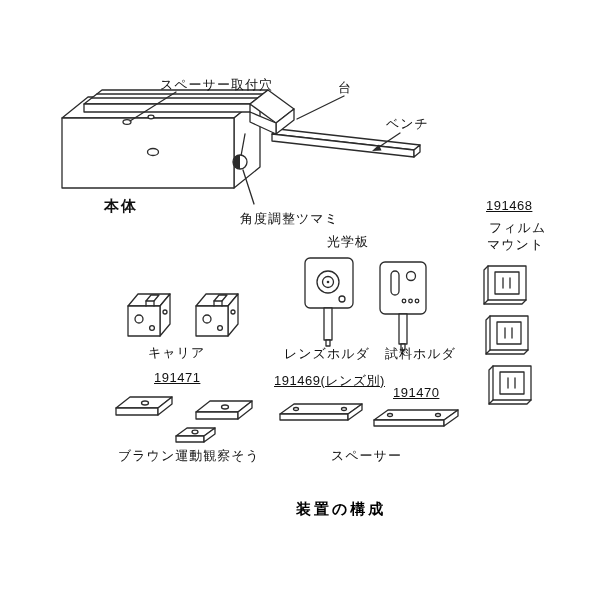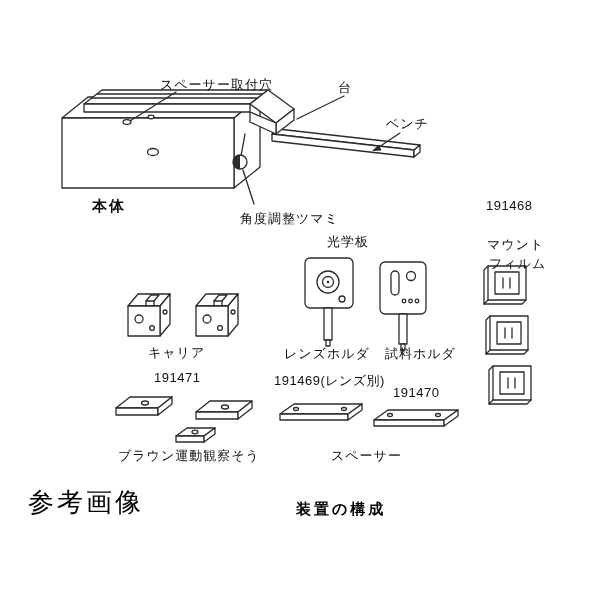--- a/index.html
+++ b/index.html
@@ -23,20 +23,21 @@
   .lbl {
     position: absolute;
     font-size: 13px;
     color: #111111;
     letter-spacing: 1px;
     white-space: nowrap;
     line-height: 1.15;
   }
   .lbl.code {
     letter-spacing: 0.5px;
+    text-decoration: underline;
   }
   .lbl.big {
     font-size: 15px;
     font-weight: 600;
     letter-spacing: 2px;
   }
   .lbl.caption-left {
     font-size: 26px;
     letter-spacing: 3px;
     color: #000000;
@@ -196,35 +197,34 @@
       <path d="M484 304 L522 304 L526 300" fill="none"></path>
       <rect x="495" y="272" width="24" height="22"></rect>
       <line x1="503" y1="278" x2="503" y2="288"></line>
       <line x1="510" y1="278" x2="510" y2="288"></line>
     </g>
   </svg>
 
   <div class="lbl" style="left:160px; top:78px;">スペーサー取付穴</div>
   <div class="lbl" style="left:338px; top:81px;">台</div>
   <div class="lbl" style="left:386px; top:117px;">ベンチ</div>
-  <div class="lbl big" style="left:92px; top:197px;text-align:right;">本体</div>
+  <div class="lbl big" style="left:104px; top:197px;text-align:right;">本体</div>
   <div class="lbl" style="left:240px; top:204px;margin-top:8px;">角度調整ツマミ</div>
 
   <div class="lbl code" style="left:486px; top:199px;">191468</div>
-  <div class="lbl" style="left:489px; top:221px;margin-top:36px;">フィルム</div>
+  <div class="lbl" style="left:489px; top:221px;">フィルム</div>
   <div class="lbl" style="left:487px; top:238px;">マウント</div>
 
   <div class="lbl" style="left:327px; top:235px;">光学板</div>
   <div class="lbl" style="left:284px; top:347px;">レンズホルダ</div>
   <div class="lbl code" style="left:274px; top:374px;">191469(レンズ別)</div>
   <div class="lbl" style="left:385px; top:347px;">試料ホルダ</div>
   <div class="lbl code" style="left:393px; top:386px;">191470</div>
 
   <div class="lbl" style="left:148px; top:346px;">キャリア</div>
   <div class="lbl code" style="left:154px; top:371px;">191471</div>
 
   <div class="lbl" style="left:118px; top:449px;">ブラウン運動観察そう</div>
   <div class="lbl" style="left:331px; top:449px;">スペーサー</div>
 
-  <div class="lbl caption-left" style="left:28px;  top:488px;">参考画像</div>
   <div class="lbl caption-center" style="left:296px; top:500px;">装置の構成</div>
 
 </div>
 
 </body></html>

